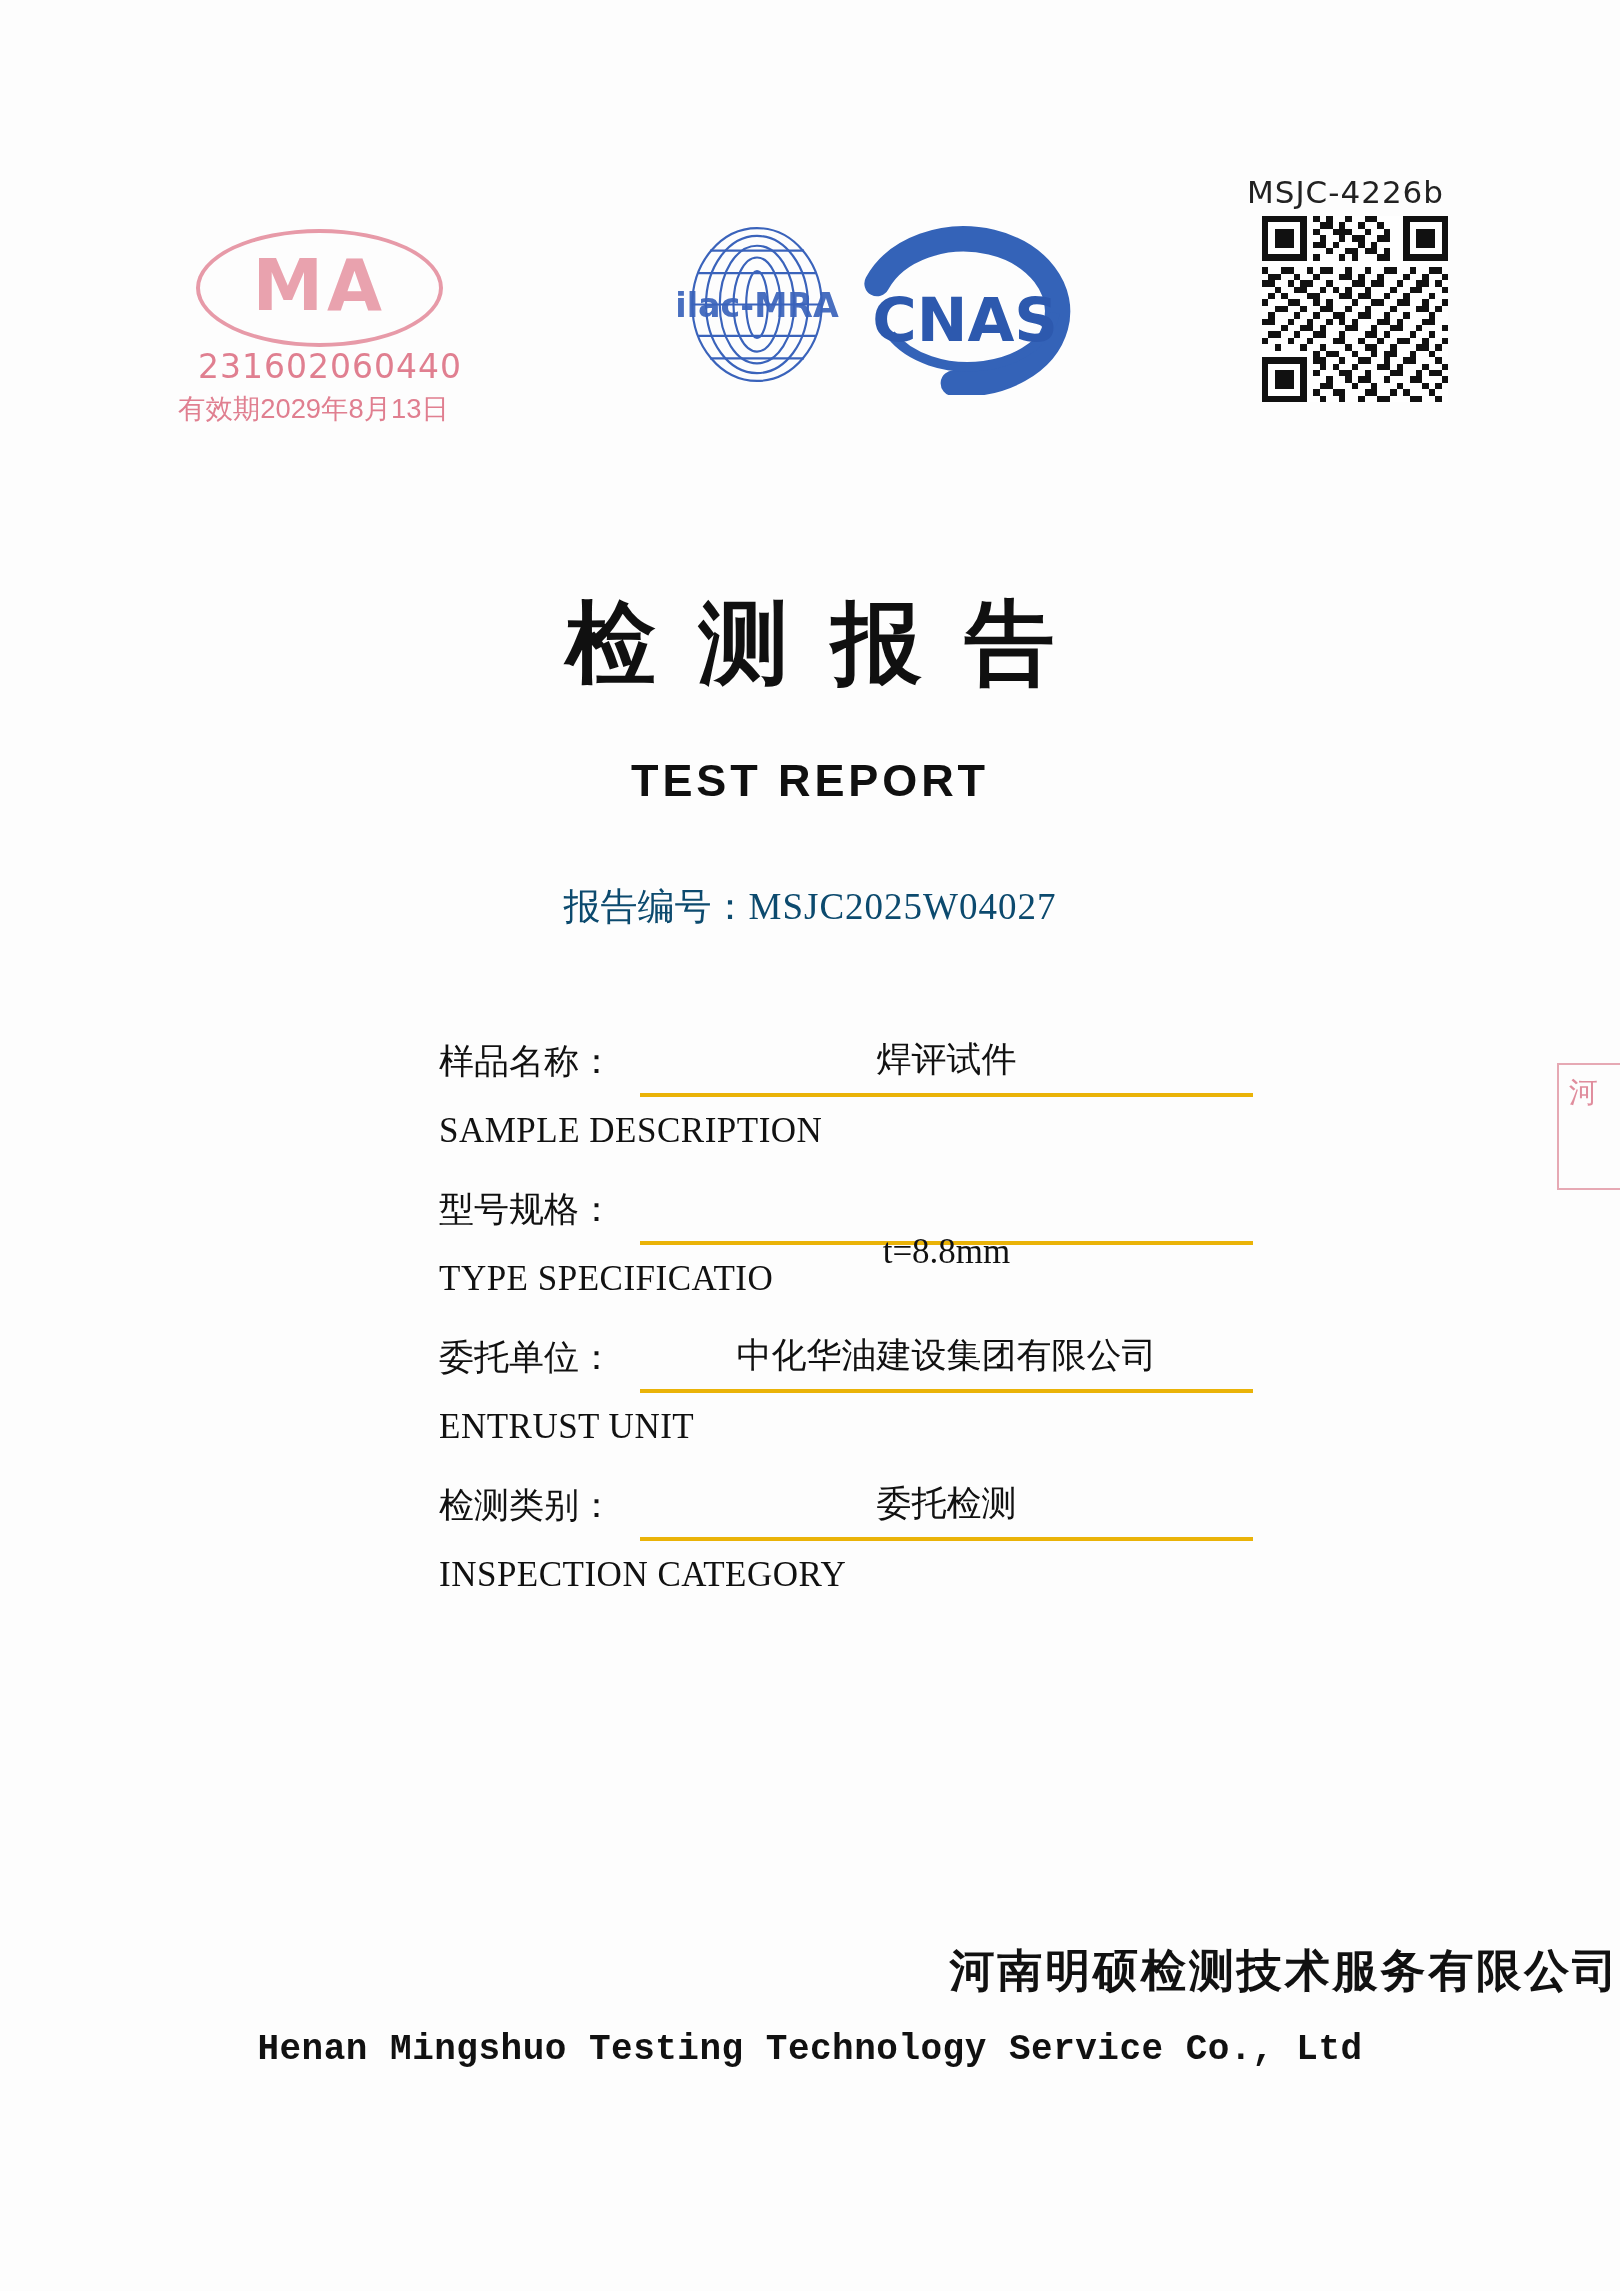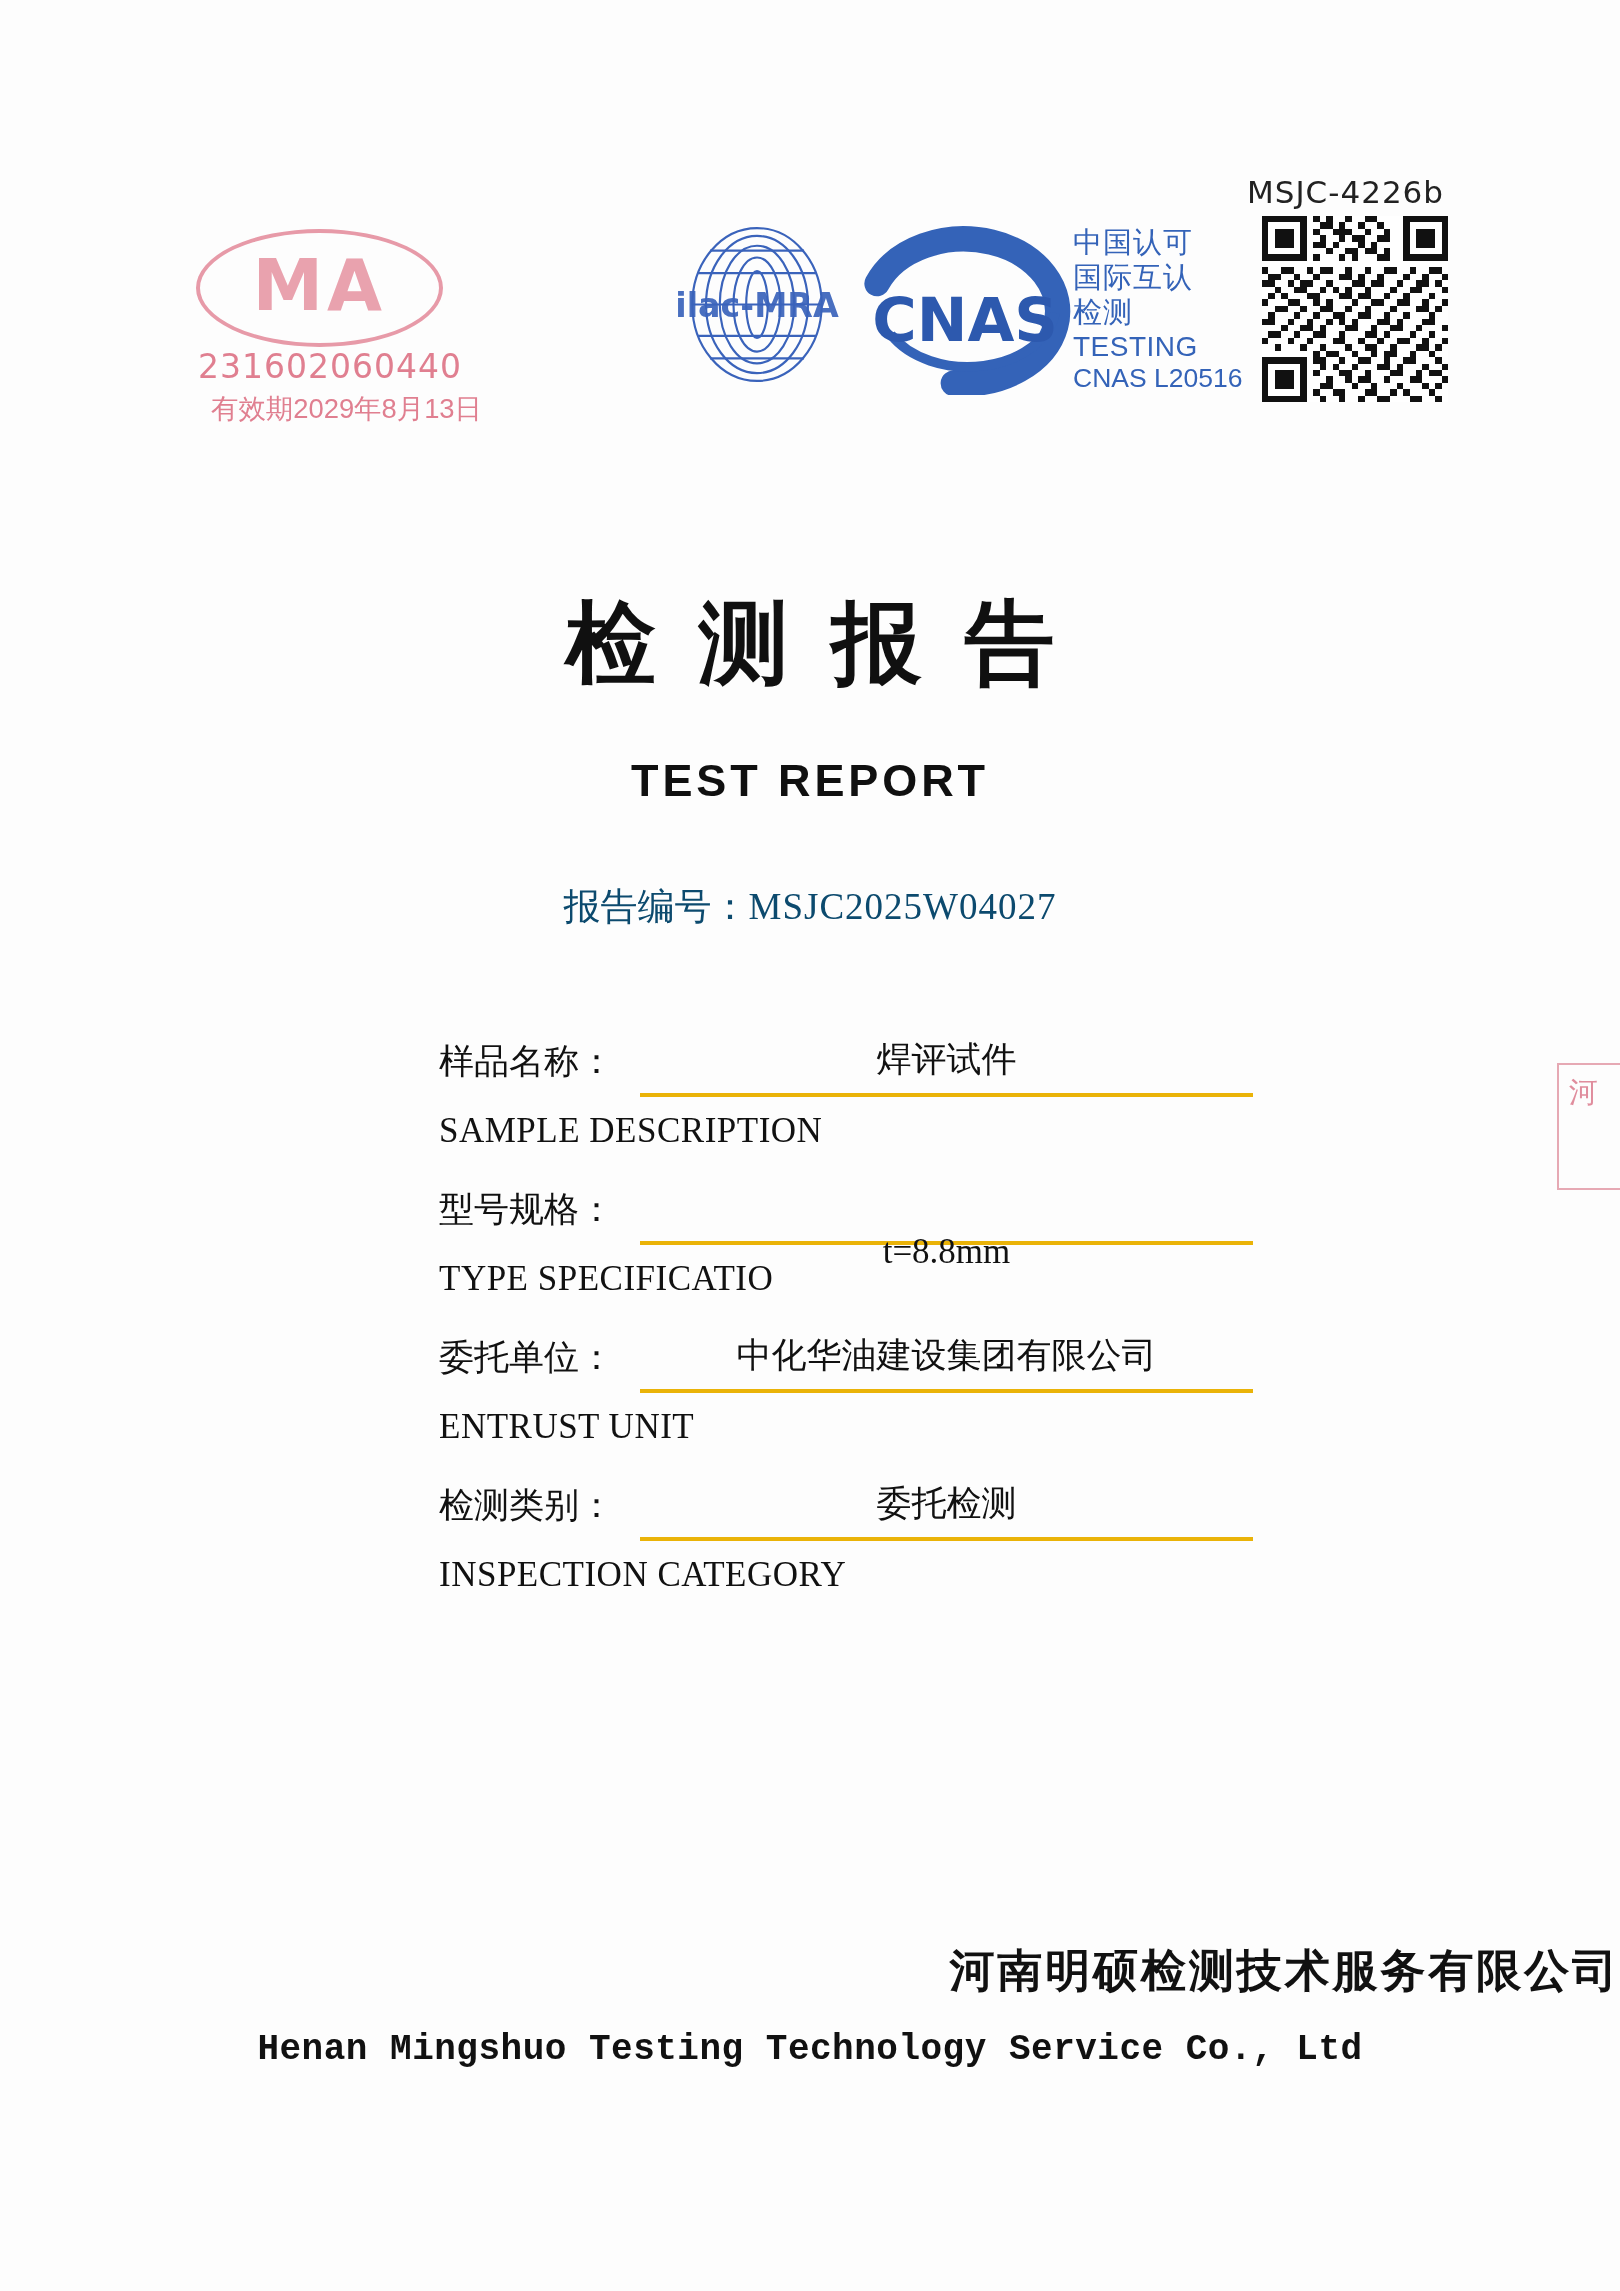--- a/index.html
+++ b/index.html
@@ -73,21 +73,21 @@
     font-family: "DejaVu Sans", sans-serif;
     font-size: 33px;
     letter-spacing: 1px;
     color: #e07f90;
   }
   .ma-valid {
     position: absolute;
     left: 0;
     top: 162px;
     width: 304px;
-    text-align: right;
+    text-align: left;
     font-family: "Liberation Sans", sans-serif;
     font-size: 27.4px;
     color: #e07f90;
   }
 
   
   .ilac {
     position: absolute;
     left: 659px;
     top: 7.8px;
@@ -317,27 +317,20 @@
     </div>
 
     <div class="cnas">
       <svg width="211" height="176" viewBox="0 0 215 180">
         <path d="M14,66 A96,74 0 1 1 92,168" fill="none" stroke="#3463b8" stroke-width="26" stroke-linecap="round"></path>
         <path d="M28,118 A90,64 0 0 0 196,96" fill="none" stroke="#3463b8" stroke-width="10"></path>
         <text x="104" y="125" text-anchor="middle" font-family="DejaVu Sans, sans-serif" font-size="62" font-weight="bold" fill="#2d59ae">CNAS</text>
       </svg>
     </div>
 
-    <div class="cnas-text-block">
-      <div class="cnas-cn">中国认可</div>
-      <div class="cnas-cn">国际互认</div>
-      <div class="cnas-cn">检测</div>
-      <div class="cnas-en">TESTING</div>
-      <div class="cnas-id">CNAS L20516</div>
-    </div>
 
     <div class="doc-code">MSJC-4226b</div>
     <div class="qr">
       <svg width="186" height="186" viewBox="0 0 29 29" shape-rendering="crispEdges">
         <rect width="29" height="29" fill="#ffffff"></rect>
         <g fill="#111111">
           <rect x="0" y="0" width="7" height="1"></rect>
             <rect x="0" y="6" width="7" height="1"></rect>
           <rect x="0" y="0" width="1" height="7"></rect>
             <rect x="6" y="0" width="1" height="7"></rect>

